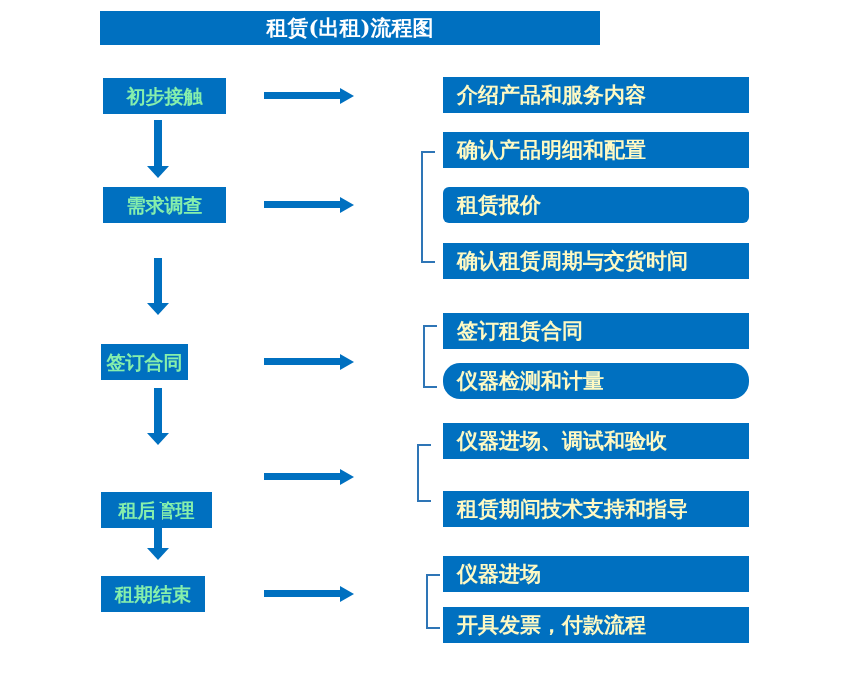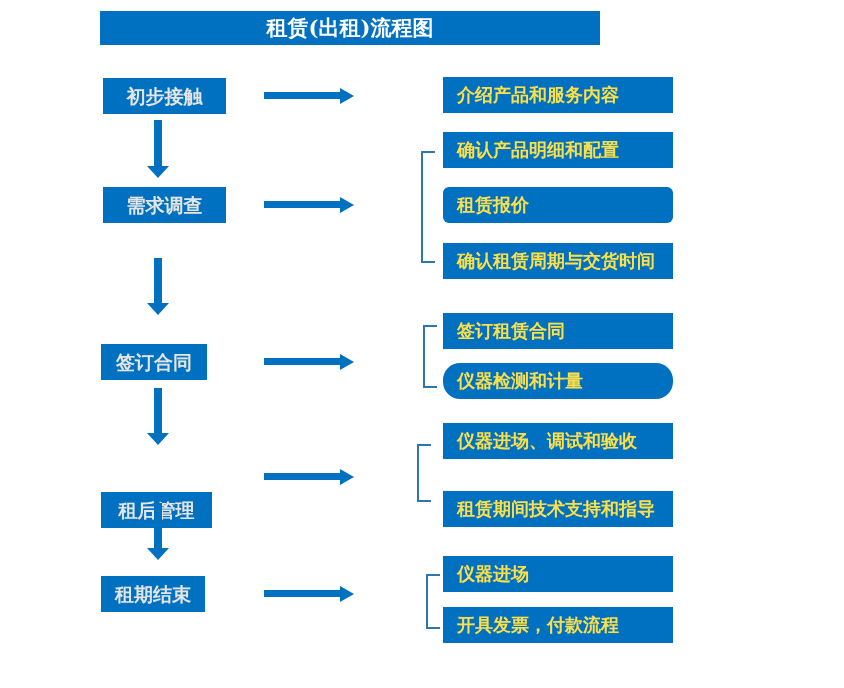--- a/index.html
+++ b/index.html
@@ -26,41 +26,41 @@
     color: #ffffff;
     font-size: 21px;
     font-weight: bold;
     text-align: center;
   }
   .stage {
     position: absolute;
     height: 36px;
     line-height: 36px;
     background: #0070C0;
-    color: #e5e5e5;
+    color: #86efac;
     font-size: 19px;
     font-weight: bold;
     text-align: center;
   }
   .s0 { left: 103px; top: 78px;  width: 123px; }
   .s1 { left: 103px; top: 187px; width: 123px; }
-  .s2 { left: 101px; top: 344px; width: 106px; }
+  .s2 { left: 101px; top: 344px; width: 87px; }
   .s3 { left: 101px; top: 459px; width: 111px; margin-top: 33px; }
   .s4 { left: 101px; top: 576px; width: 104px; }
   .detail {
     position: absolute;
     left: 443px;
-    width: 230px;
+    width: 306px;
     height: 36px;
     line-height: 36px;
     box-sizing: border-box;
     padding-left: 14px;
     background: #0070C0;
-    color: #fde047;
-    font-size: 18px;
+    color: #fef9c3;
+    font-size: 21px;
     font-weight: bold;
     text-align: left;
     white-space: nowrap;
   }
   .d0 { top: 77px; }
   .d1 { top: 132px; }
   .d2 { top: 187px; border-radius: 6px; }
   .d3 { top: 243px; }
   .d4 { top: 313px; }
   .d5 { top: 363px; border-radius: 17px; }

